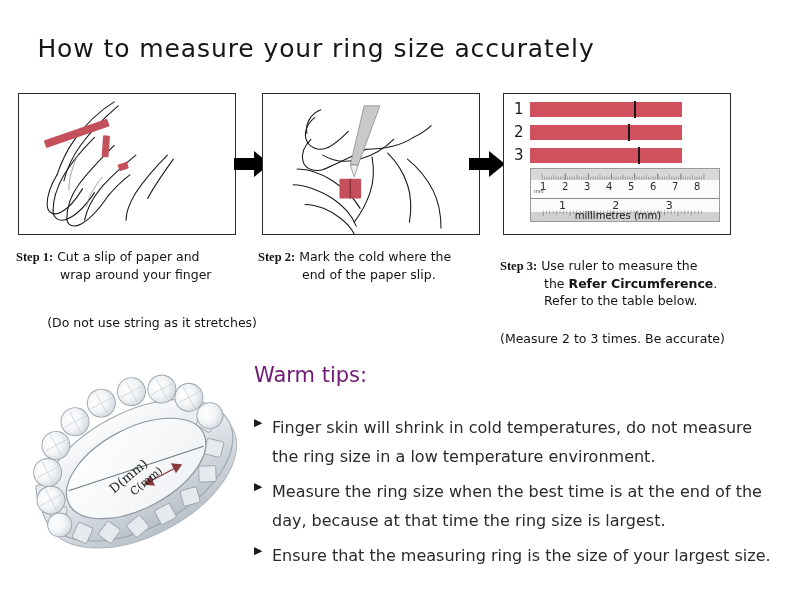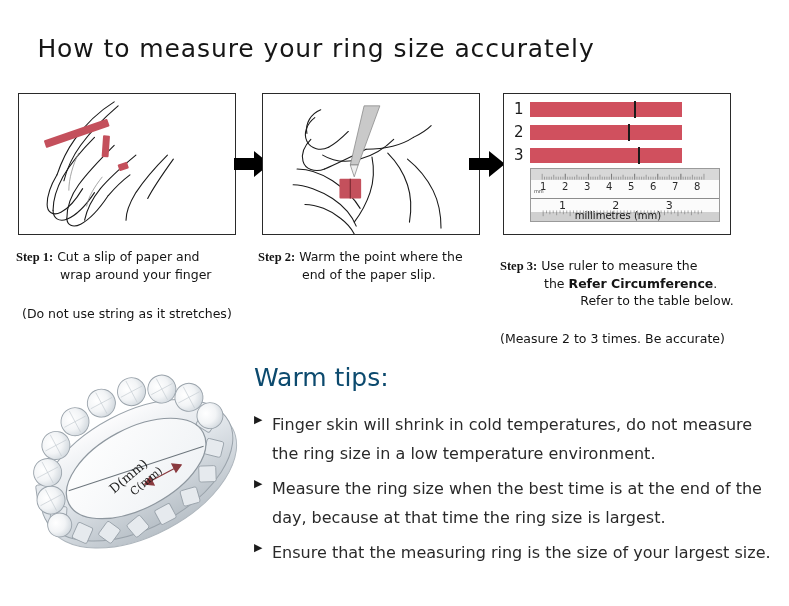--- a/index.html
+++ b/index.html
@@ -126,48 +126,48 @@
     line-height: 17px;
     color: #141414;
     font-family: "DejaVu Sans", "Liberation Sans", sans-serif;
   }
   .caption .lead { font-weight: bold; font-family: Liberation Serif, serif; }
   .caption b { font-weight: bold; }
   .cap1 { left: 16px; top: 155px; width: 240px; }
   .cap2 { left: 258px; top: 155px; width: 240px; }
   .cap3 { left: 500px; top: 164px; width: 270px; }
   .cap-line2 { padding-left: 44px; display: block; }
-  .cap-line3 { padding-left: 44px; display: block; text-align: center; }
+  .cap-line3 { padding-left: 44px; display: block; }
 
   .note {
     position: absolute;
     font-size: 12.5px;
     color: #141414;
     font-family: "DejaVu Sans", "Liberation Sans", sans-serif;
   }
-  .note1 { left: 22px; top: 213px; width: 235px; text-align: left; }
+  .note1 { left: 22px; top: 222px; width: 235px; text-align: right; }
   .note3 { left: 500px; top: 238px; width: 265px; text-align: left; }
 
   
   #ring-wrap {
     position: absolute;
     left: 18px; top: 352px;
     width: 240px; height: 245px;
   }
   #ring-wrap svg { display: block; width: 240px; height: 245px; }
 
   
   #tips {
     position: absolute;
     left: 254px; top: 363px; width: 520px;
   }
   #tips-title {
-    font-size: 25px;
-    color: #0c4a6e;
-    margin-bottom: 18px;
+    font-size: 21px;
+    color: #701a75;
+    margin-bottom: 26px;
     font-family: "DejaVu Sans", "Liberation Sans", sans-serif;
   }
   .tip {
     display: flex;
     align-items: flex-start;
     margin-bottom: 6px;
   }
   .tip-bullet {
     flex: 0 0 auto;
     width: 18px;
@@ -354,21 +354,21 @@
 
     <div id="mm-label">millimetres (mm)</div>
   </div>
 
   <div class="caption cap1">
     <span class="lead">Step 1:</span><span> Cut a slip of paper and</span>
     <span class="cap-line2">wrap around your finger</span>
   </div>
 
   <div class="caption cap2">
-    <span class="lead">Step 2:</span><span> Warm the point where the</span>
+    <span class="lead">Step 2:</span><span> Mark the cold where the</span>
     <span class="cap-line2">end of the paper slip.</span>
   </div>
 
   <div class="caption cap3">
     <span class="lead">Step 3:</span><span> Use ruler to measure the</span>
     <span class="cap-line2"><span>the </span><b>Refer Circumference</b><span>.</span></span>
     <span class="cap-line3">Refer to the table below.</span>
   </div>
 
   <div class="note note1">(Do not use string as it stretches)</div>

